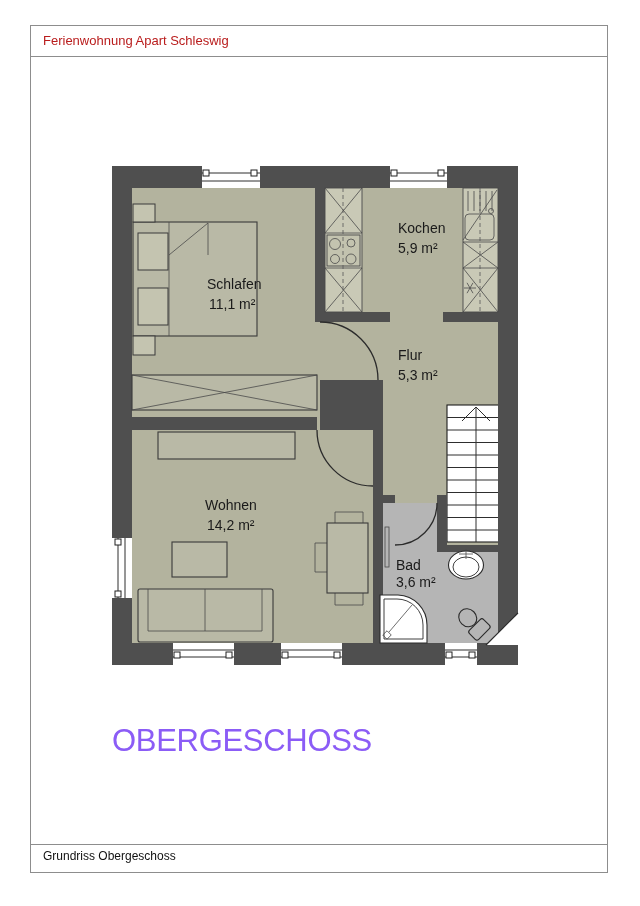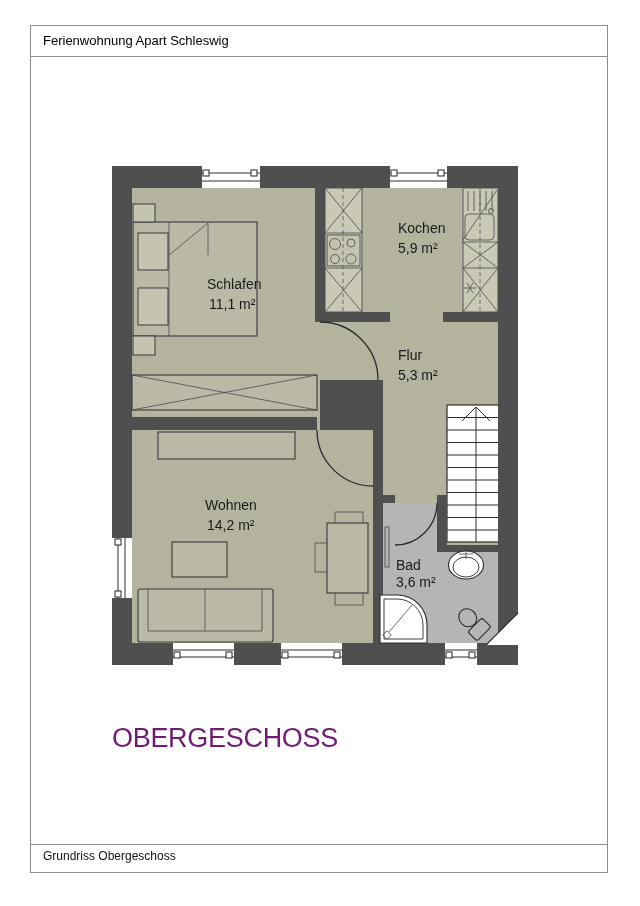--- a/index.html
+++ b/index.html
@@ -5,23 +5,23 @@
   :root{
     --wall:#4f4f4f; --floor:#b3b39e; --bad-floor:#b5b5b5; --counter:#c9c9b6;
     --furn:#b9b9a6; --soft:#c4c4b0; --line:#2e2e2e; --frame:#8d8d8d; --text:#1a1a1a;
   }
   *{margin:0;padding:0;box-sizing:border-box}
   html,body{width:640px;height:906px;background:#fff;font-family:"Liberation Sans",sans-serif;color:var(--text);overflow:hidden}
   .abs{position:absolute}
   #frame{left:30px;top:25px;width:578px;height:848px;border:1px solid var(--frame)}
   #header-line{left:30px;top:56px;width:578px;height:1px;background:var(--frame)}
   #footer-line{left:30px;top:844px;width:578px;height:1px;background:var(--frame)}
-  #header-text{left:43px;top:33px;font-size:13px;color:#000000}
+  #header-text{left:43px;top:33px;font-size:13px;color:#b91c1c}
   #footer-text{left:43px;top:849px;font-size:12px;color:#111}
-  #floor-title{left:112px;top:723px;font-size:27px;letter-spacing:-0.3px;color:#701a75}
+  #floor-title{left:112px;top:723px;font-size:31px;letter-spacing:-0.3px;color:#8b5cf6}
   svg{position:absolute;left:0;top:0}
   svg text{font-family:"Liberation Sans",sans-serif;font-size:14px;fill:var(--text)}
   .wall{fill:var(--wall)}
   .flr{fill:var(--floor)}
   .badflr{fill:var(--bad-floor)}
   .ctr{fill:var(--counter);stroke:#4a4a4a;stroke-width:0.9}
   .furn{fill:var(--furn);stroke:#3a3a3a;stroke-width:1.1}
   .soft{fill:var(--soft);stroke:#3a3a3a;stroke-width:1}
   .ln{stroke:var(--line);stroke-width:1;fill:none}
   .thin{stroke:#4a4a4a;stroke-width:0.8;fill:none}

